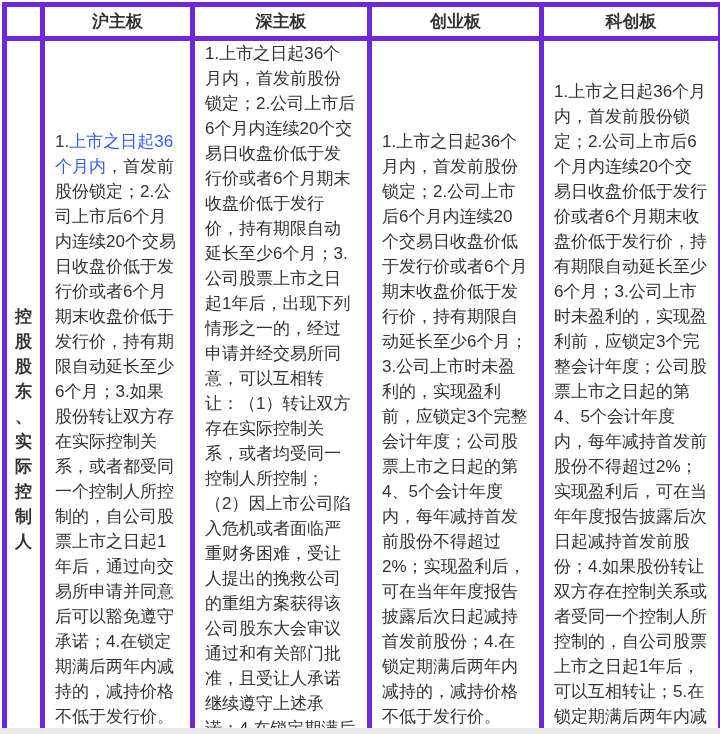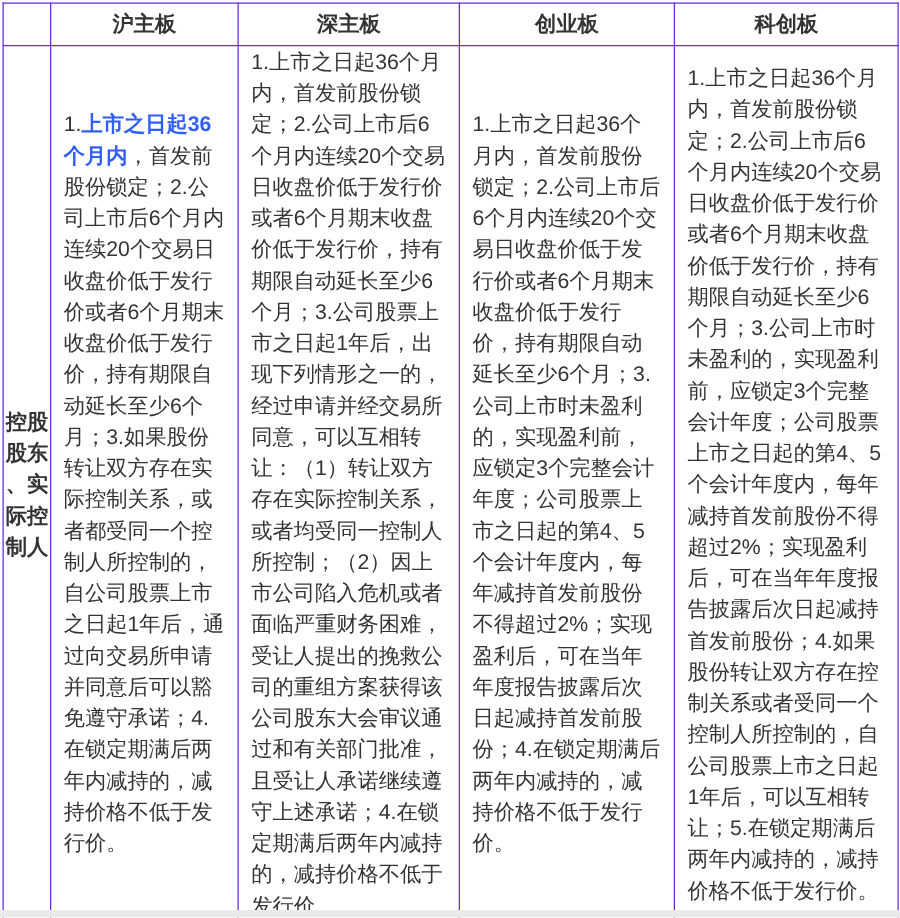--- a/index.html
+++ b/index.html
@@ -19,21 +19,21 @@
   table.cmp{
     position:absolute;
     left:2px;
     top:2px;
     width:716px;
     border-collapse:collapse;
     table-layout:fixed;
     background:#ffffff;
   }
   .cmp th,.cmp td{
-    border:1px solid #6d28d9;
+    border:5px solid #6d28d9;
     color:#333333;
     box-sizing:border-box;
   }
   .col-rowhead{width:38px;}
   .col-hu{width:150px;}
   .col-shen{width:177px;}
   .col-chuang{width:172px;}
   .col-ke{width:179px;}
   thead th{
     height:34px;
@@ -58,21 +58,20 @@
     text-align:center;
     vertical-align:middle;
     padding:0;
     line-break:anywhere;
     word-break:break-all;
   }
   a.inline-link{
     color:#315efb;
     text-decoration:none;
     cursor:pointer;
-    font-weight:bold;
   }
   .bottom-strip{
     position:absolute;
     left:0;
     bottom:0;
     width:720px;
     height:6px;
     background:#eaeaea;
   }
 </style>

